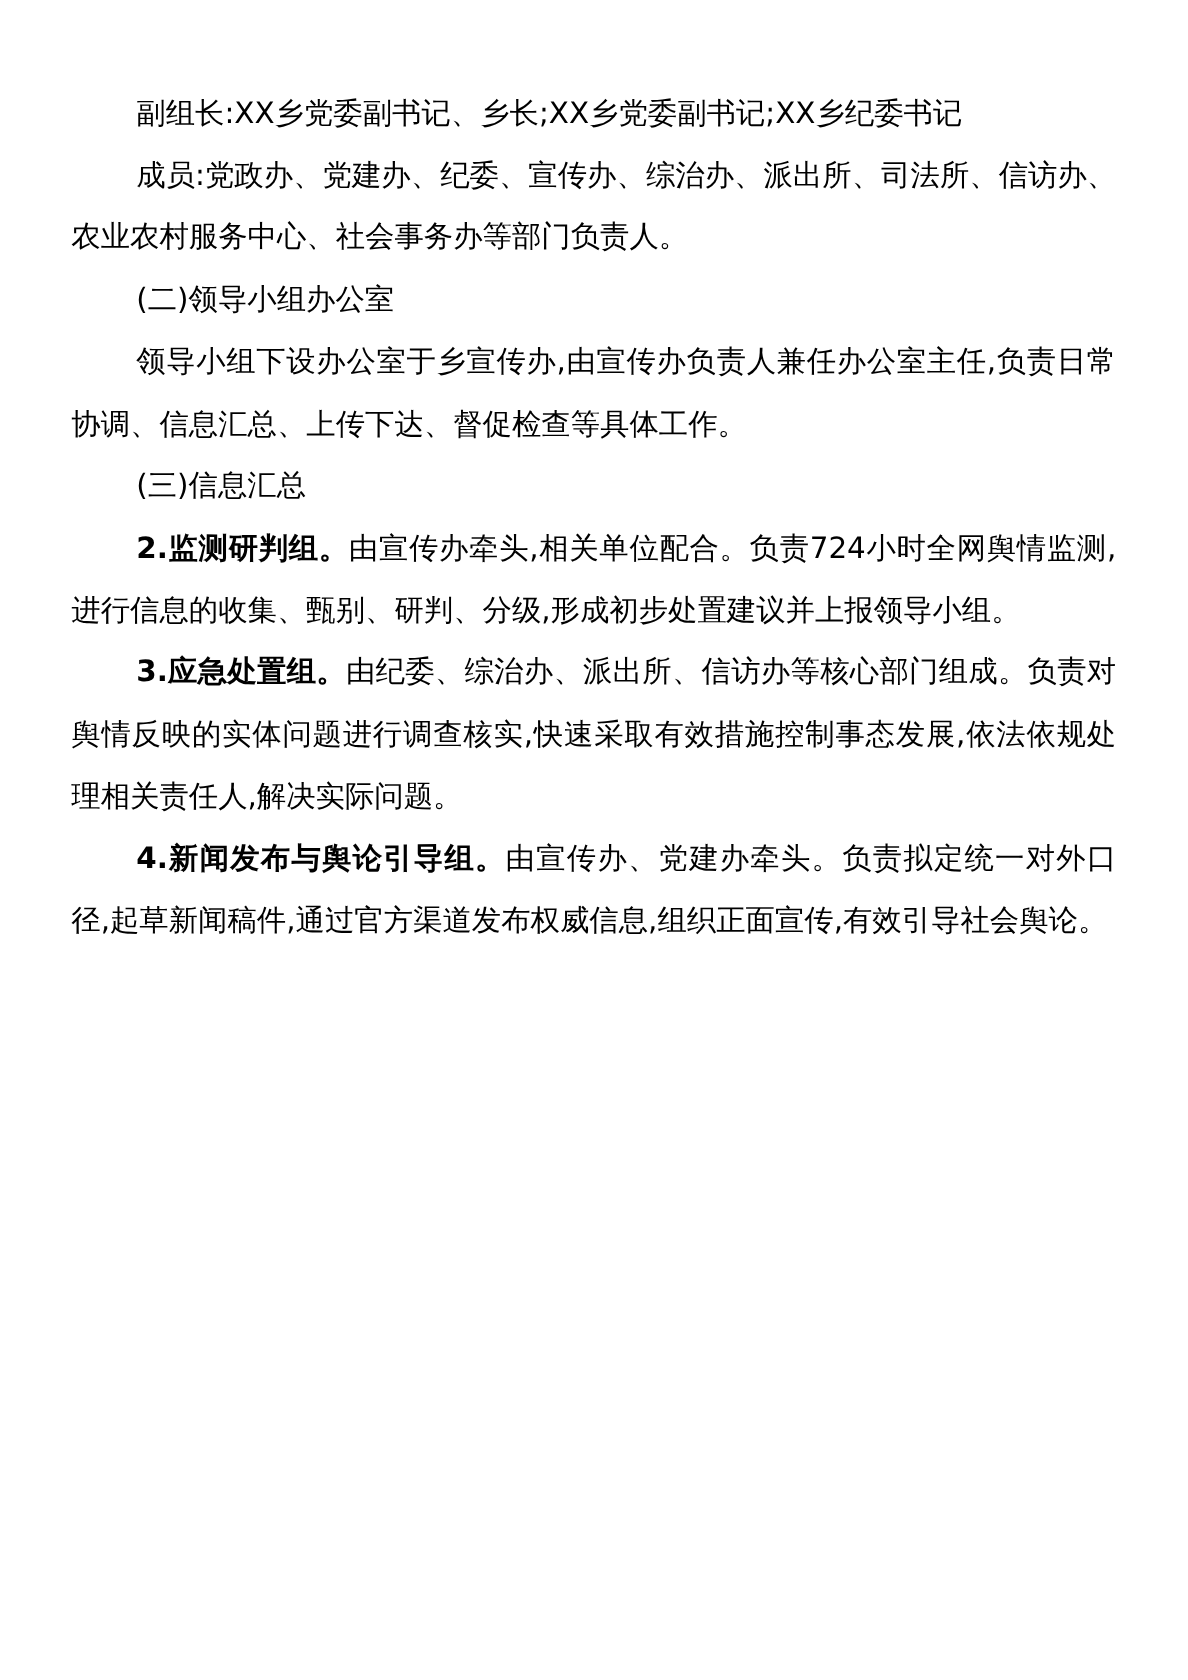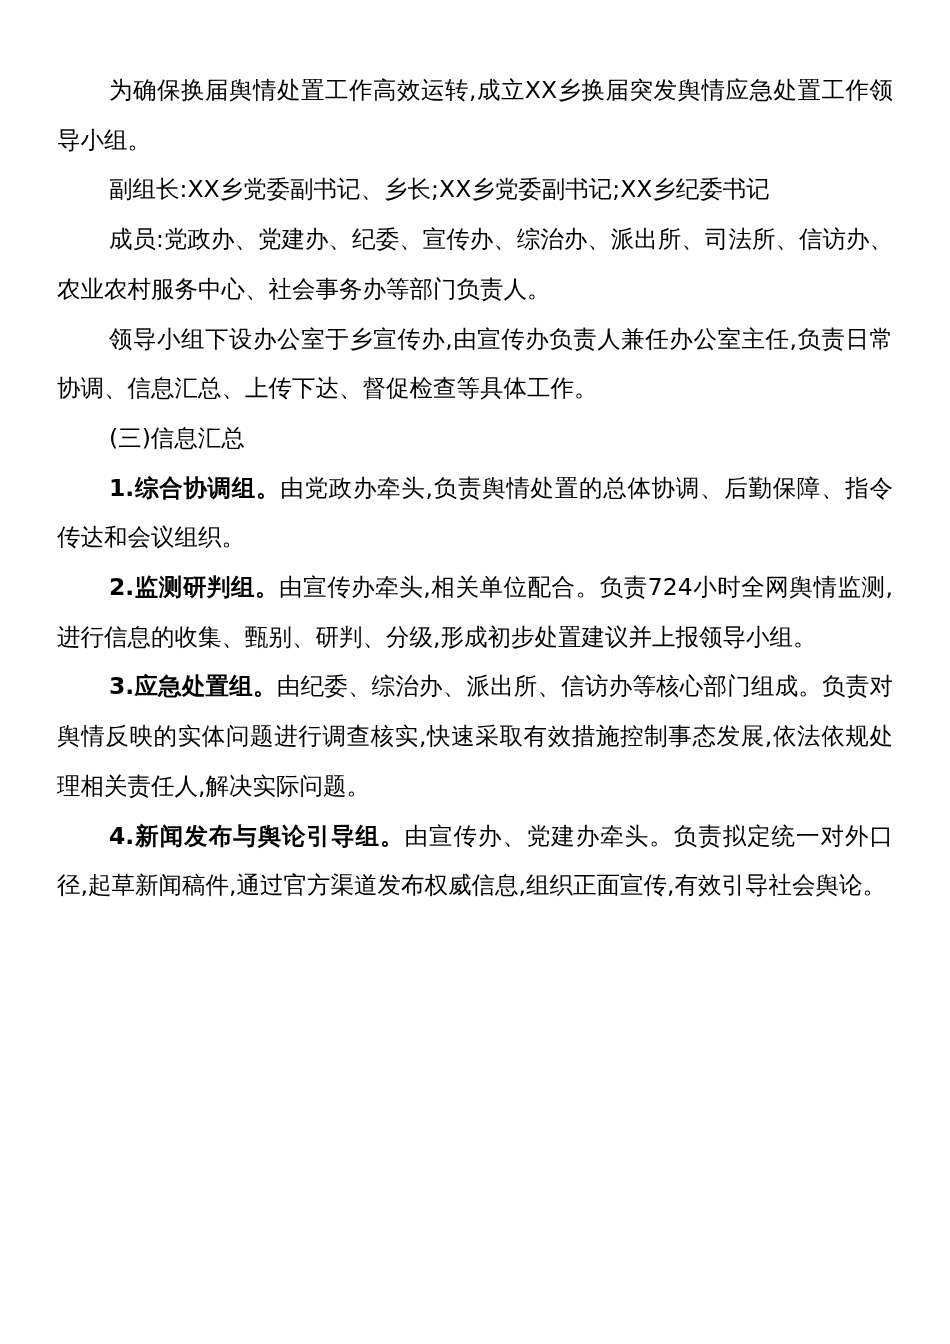--- a/index.html
+++ b/index.html
@@ -32,22 +32,21 @@
       word-break: break-all;
     }
     .lead {
       font-weight: bold;
     }
   </style>
 </head>
 <body>
 
 <div class="page">
-  <p class="para"><span>为确保换届舆情处置工作高效运转,成立XX乡换届突发舆情应急处置工作领导小组。</span></p>
   <p class="para"><span>副组长:XX乡党委副书记、乡长;XX乡党委副书记;XX乡纪委书记</span></p>
   <p class="para"><span>成员:党政办、党建办、纪委、宣传办、综治办、派出所、司法所、信访办、农业农村服务中心、社会事务办等部门负责人。</span></p>
+  <p class="para"><span>(二)领导小组办公室</span></p>
   <p class="para"><span>领导小组下设办公室于乡宣传办,由宣传办负责人兼任办公室主任,负责日常协调、信息汇总、上传下达、督促检查等具体工作。</span></p>
   <p class="para"><span>(三)信息汇总</span></p>
-  <p class="para"><span class="lead">1.综合协调组。</span><span>由党政办牵头,负责舆情处置的总体协调、后勤保障、指令传达和会议组织。</span></p>
   <p class="para"><span class="lead">2.监测研判组。</span><span>由宣传办牵头,相关单位配合。负责724小时全网舆情监测,进行信息的收集、甄别、研判、分级,形成初步处置建议并上报领导小组。</span></p>
   <p class="para"><span class="lead">3.应急处置组。</span><span>由纪委、综治办、派出所、信访办等核心部门组成。负责对舆情反映的实体问题进行调查核实,快速采取有效措施控制事态发展,依法依规处理相关责任人,解决实际问题。</span></p>
   <p class="para"><span class="lead">4.新闻发布与舆论引导组。</span><span>由宣传办、党建办牵头。负责拟定统一对外口径,起草新闻稿件,通过官方渠道发布权威信息,组织正面宣传,有效引导社会舆论。</span></p>
 </div>
 
 </body></html>

